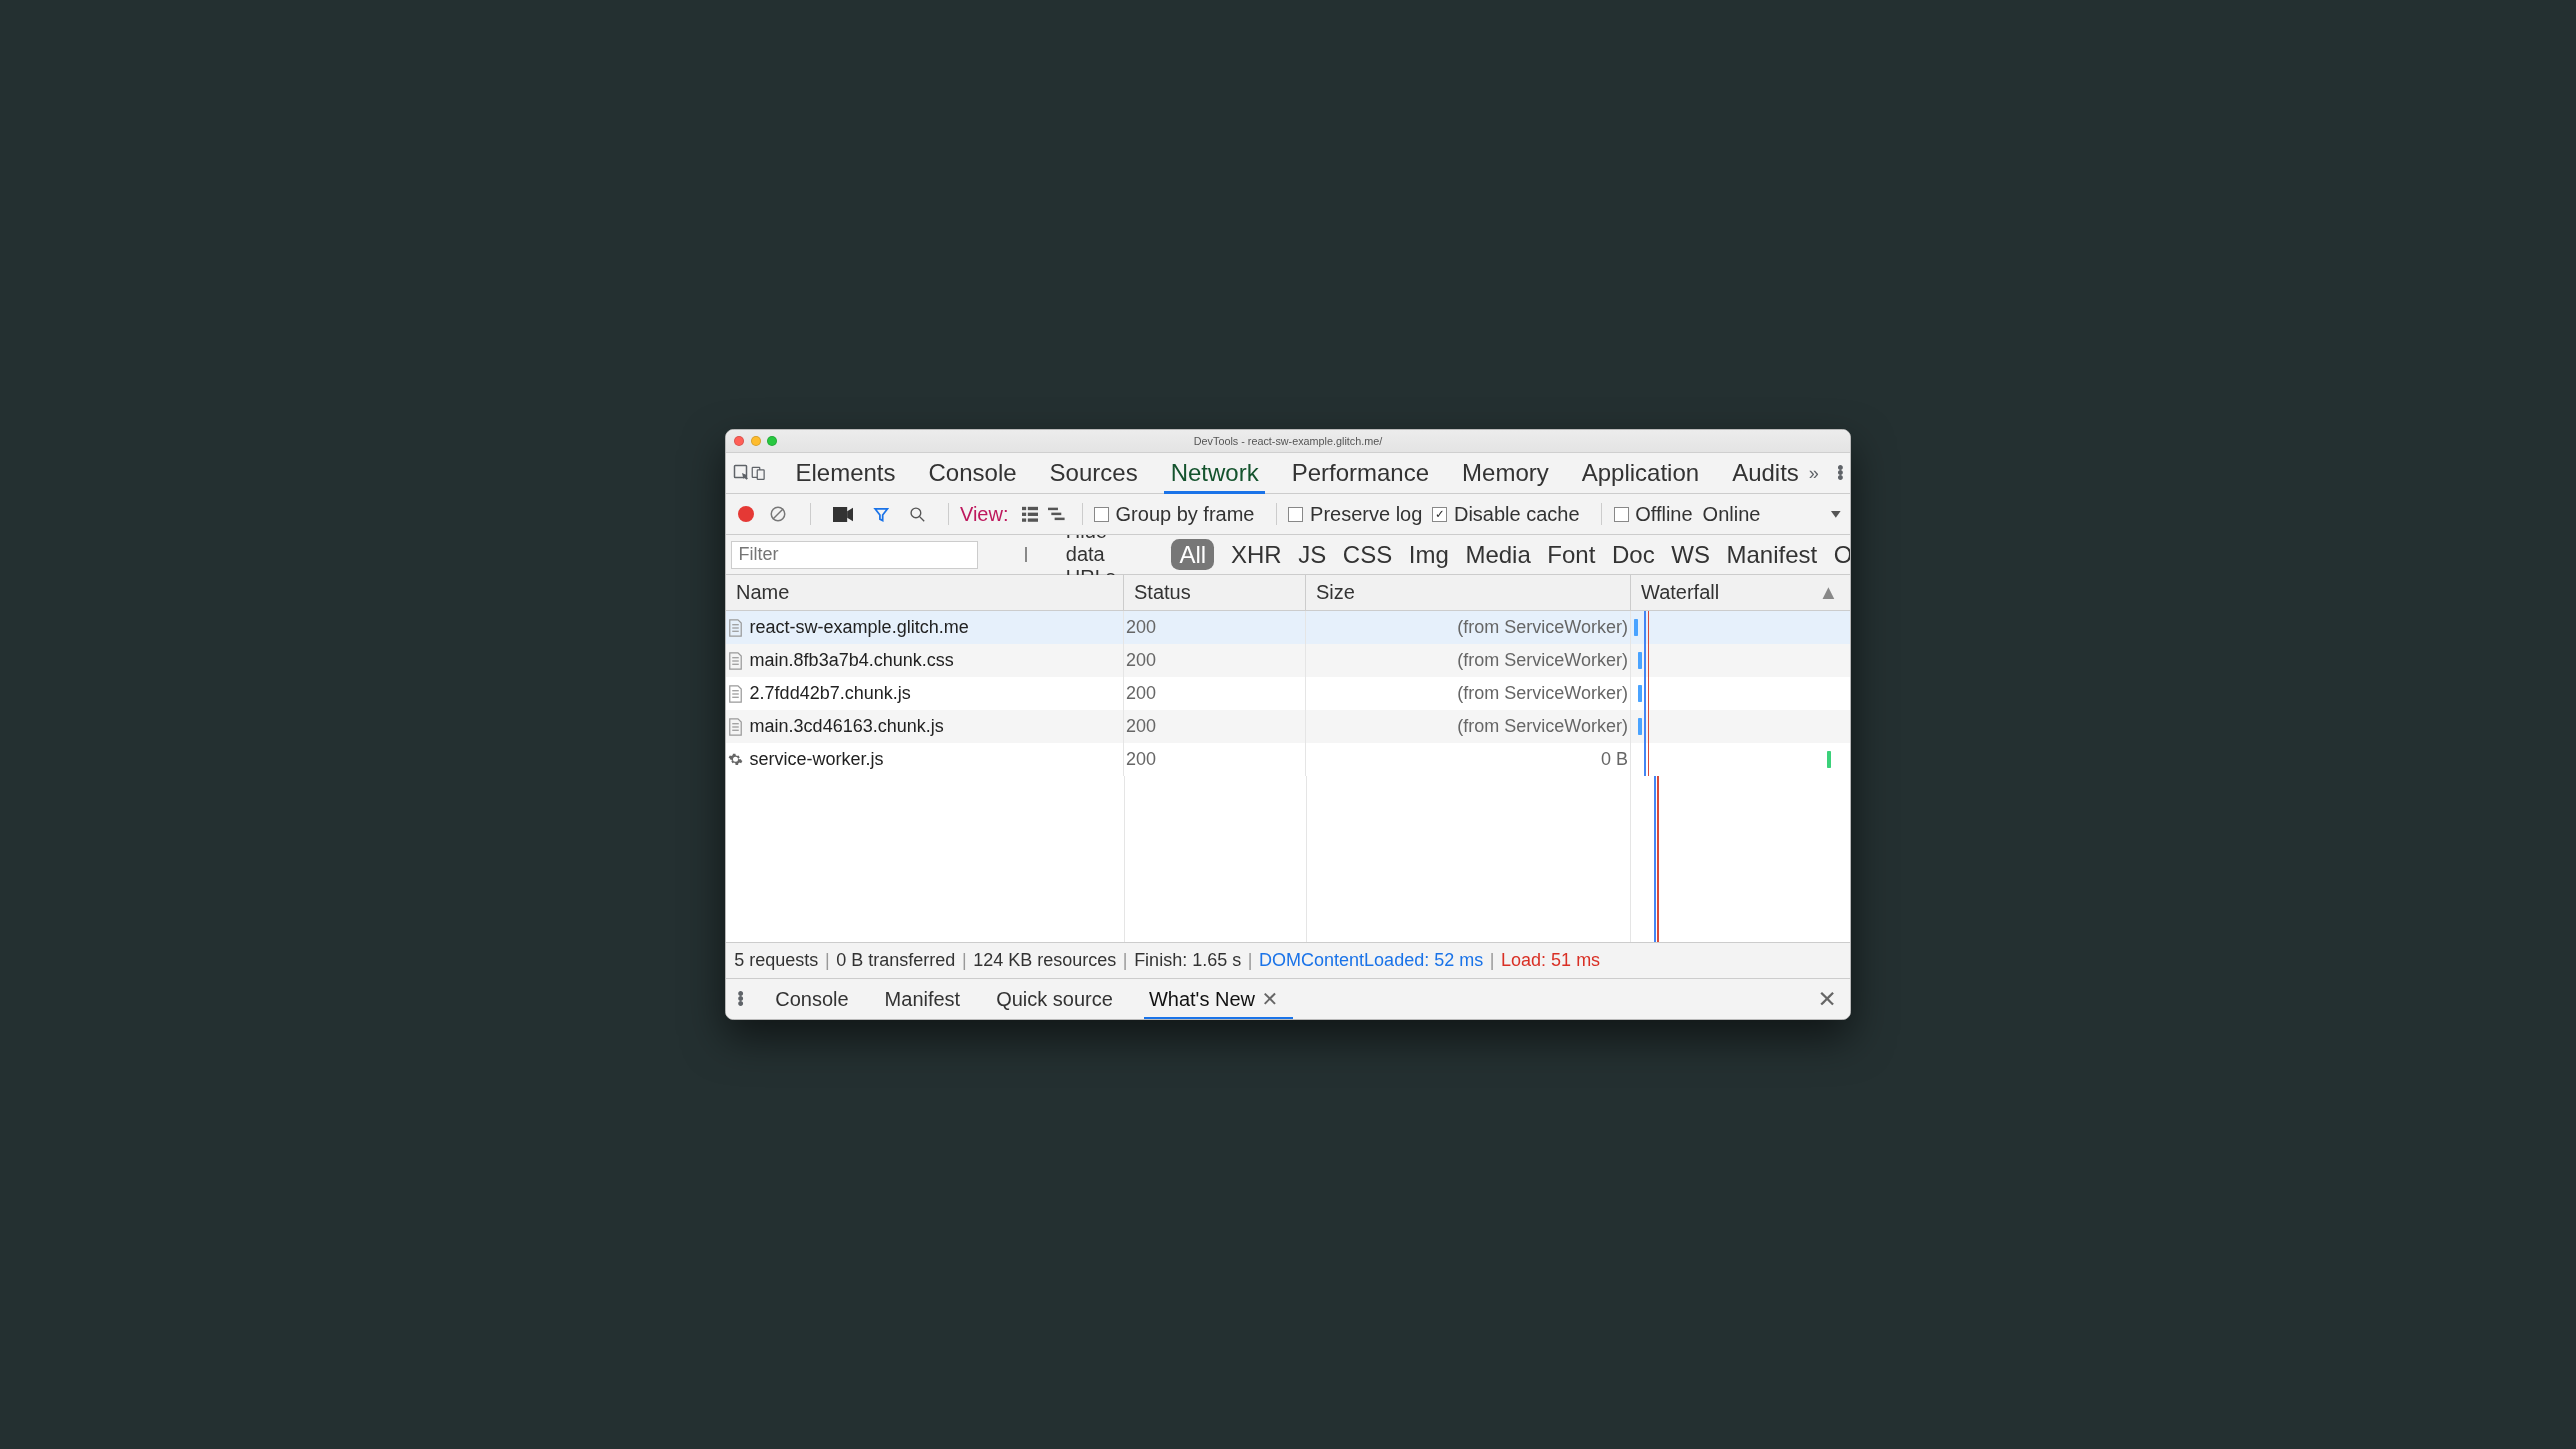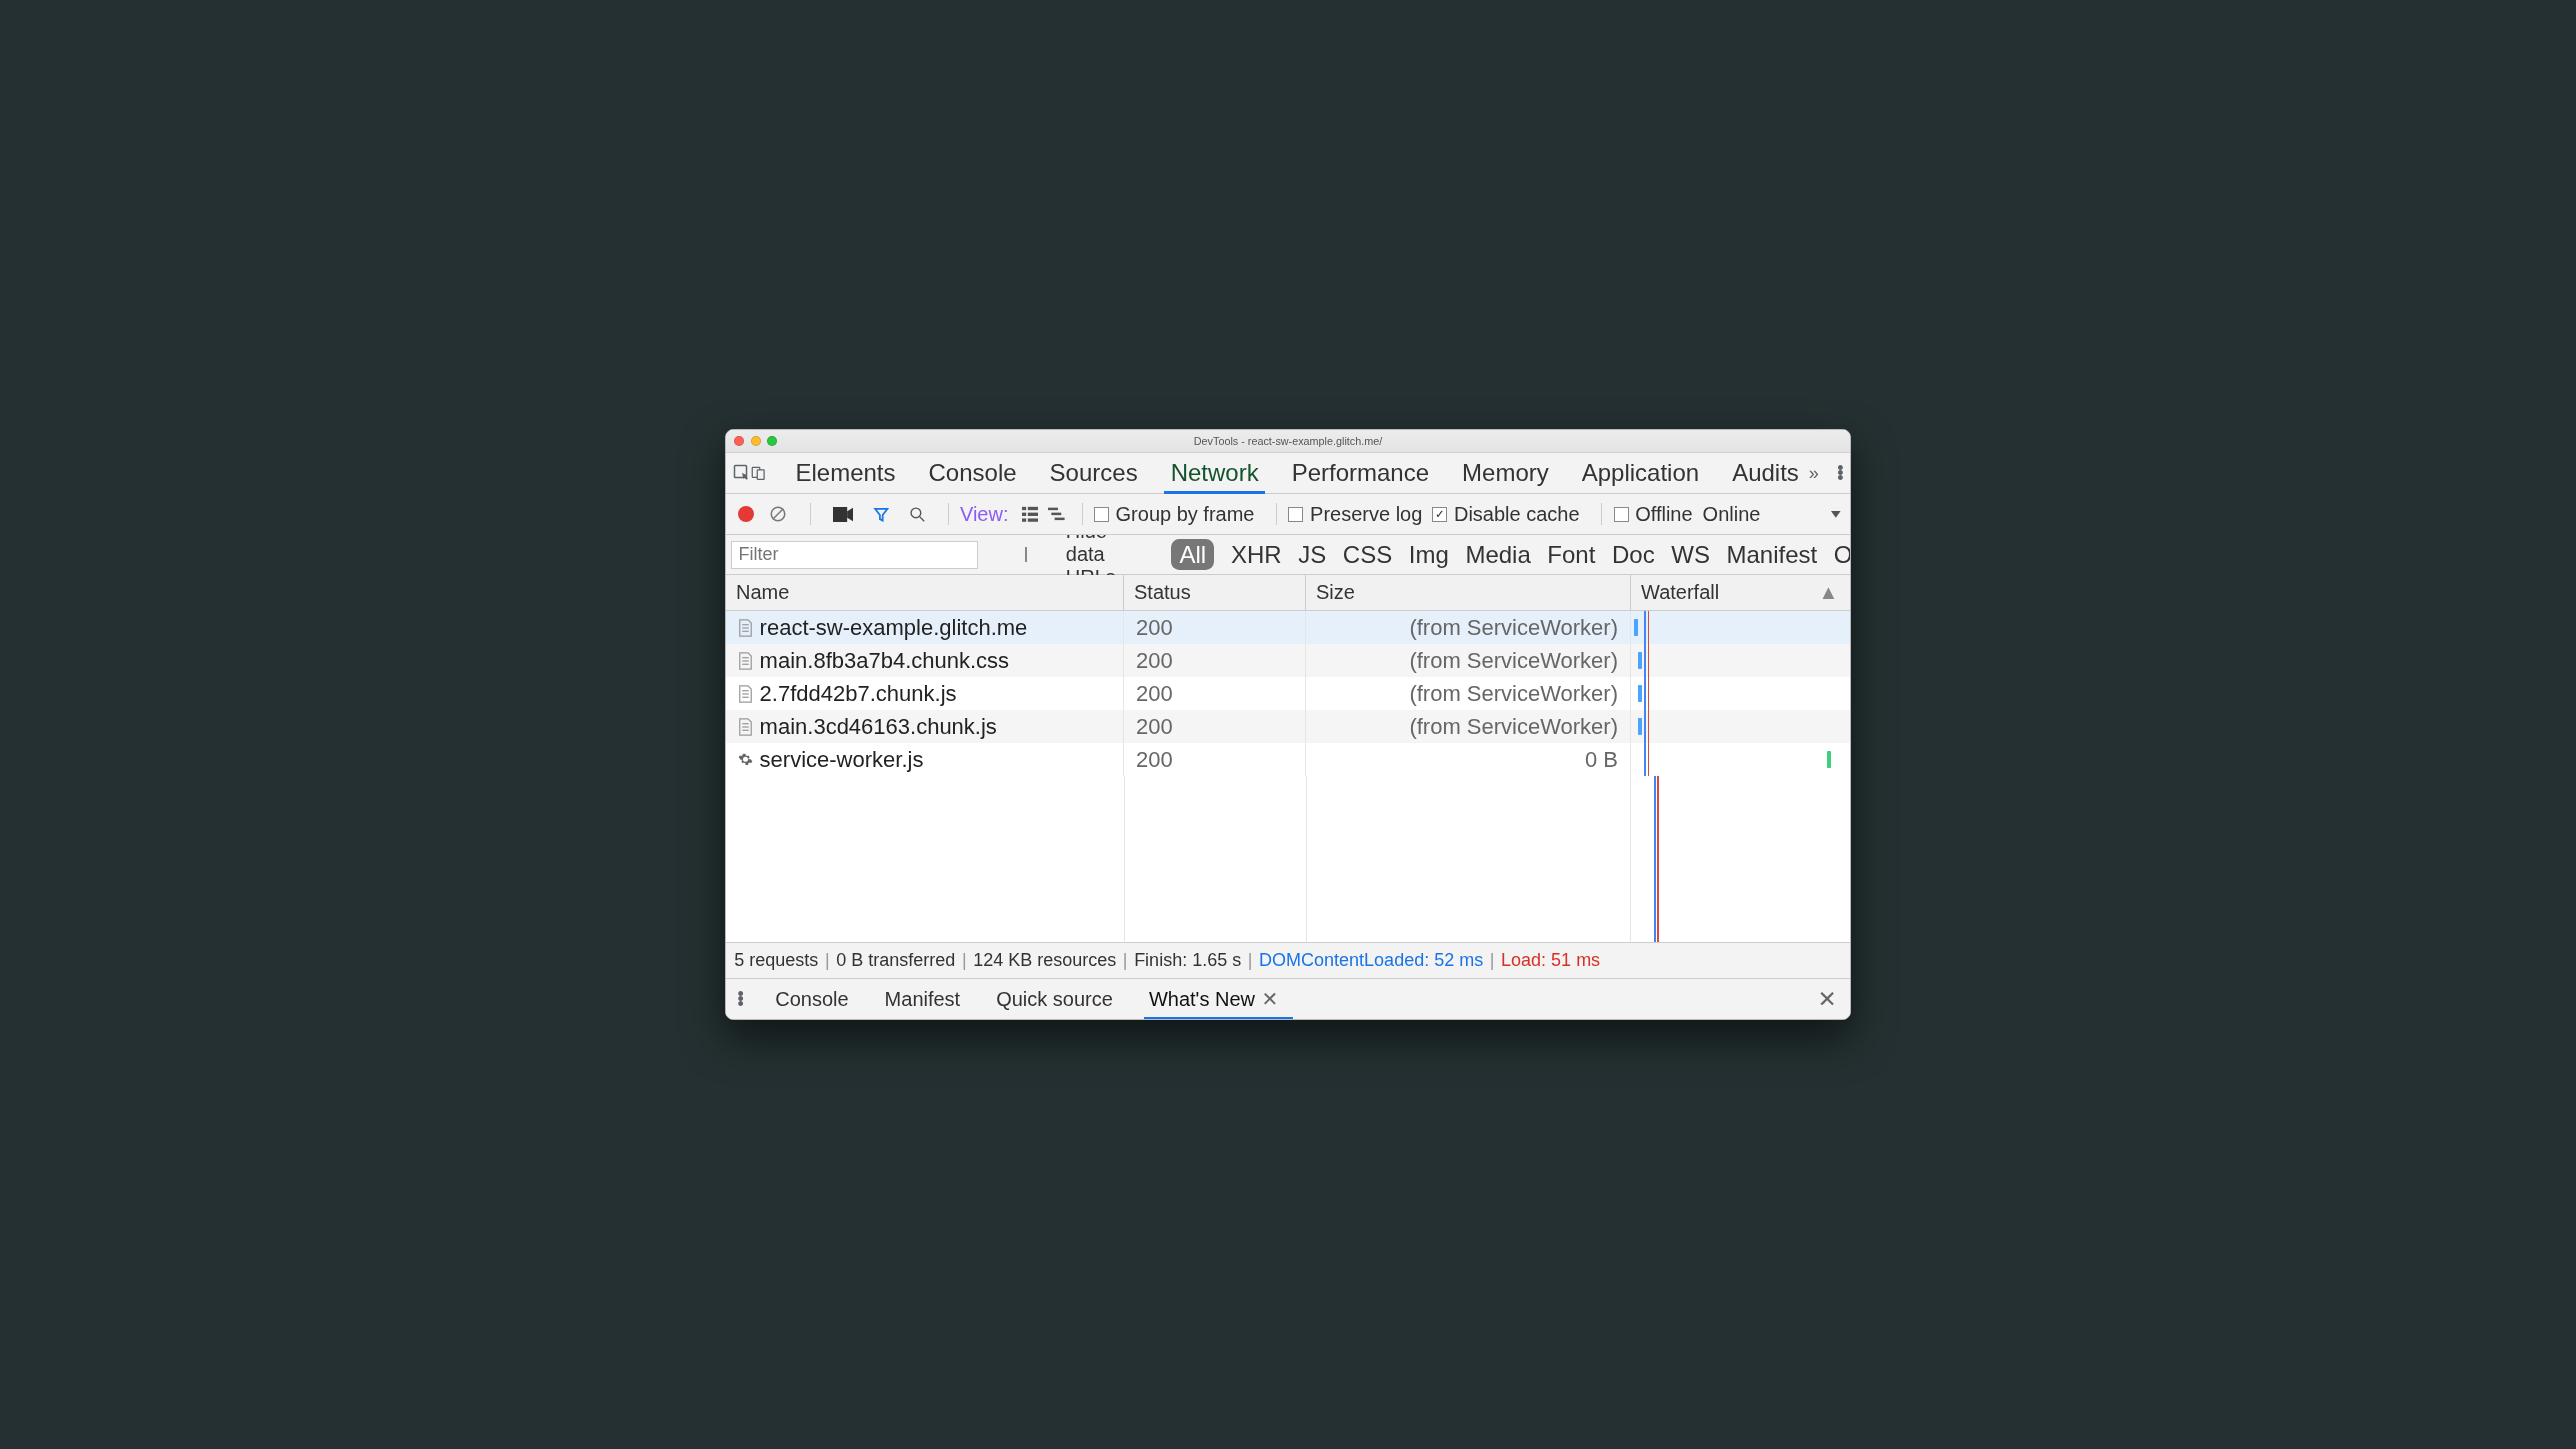--- a/index.html
+++ b/index.html
@@ -62,21 +62,21 @@
   .rec{width:16.6px;height:16.6px;border-radius:50%;background:#e53935;margin-right:15px;}
   .ban{color:#777;margin-right:11.6px;}
   .ban svg{width:18px;height:18px;display:block;}
   .cam{color:#333;margin:0 10px;}
   .cam svg{width:20px;height:15px;display:block;}
   .funnel{color:#1a73e8;margin:0 10px;}
   .funnel svg{width:16.6px;height:16.6px;display:block;}
   .mag{color:#555;margin:0 10px;}
   .mag svg{width:16.6px;height:16.6px;display:block;}
   .vsep{width:0.8px;height:21.5px;background:#ccc;margin:0 11.6px;}
-  .lbl{font-size:20px;color:#8b5cf6;margin-right:8.3px;}
+  .lbl{font-size:20px;color:#be185d;margin-right:8.3px;}
   .viewbtn{margin:0 5px;color:#555;}
   .viewbtn svg{width:16.6px;height:16.6px;display:block;}
   .cb{width:15px;height:15px;border:0.8px solid #888;background:#fff;margin-right:6.6px;display:inline-flex;align-items:center;justify-content:center;vertical-align:middle;}
   .cb.checked::after{content:"✓";font-size:11.6px;line-height:1;color:#333;}
   .optlbl{font-size:20px;color:#333;margin-right:10px;}
   .toolbar-right-caret{position:absolute;right:8.3px;color:#555;}
   .toolbar-right-caret svg{width:11.6px;height:11.6px;display:block;}
   
   .filterrow{display:flex;align-items:center;height:40px;background:#f3f3f3;border-bottom:0.8px solid #ccc;padding:0 5px;gap:32px;}
   .filterinput{width:248px;height:28px;border:0.8px solid #ccc;background:#fff;padding:0 6.6px;font-size:18px;color:#999;margin-right:15px;}
@@ -85,21 +85,21 @@
   
   .tablewrap{display:flex;flex-direction:column;}
   .theadrow{display:flex;height:36px;background:#f1f1f1;border-bottom:0.8px solid #ccc;}
   .th{font-size:20px;color:#333;display:flex;align-items:center;padding:0 10px;border-right:0.8px solid #ccc;}
   .th.name{flex:0 0 398px;} .th.status{flex:0 0 182px;} .th.size{flex:0 0 325px;} .th.wf{flex:1;border-right:none;position:relative;}
   .th.wf .sortcaret{position:absolute;right:11.6px;color:#888;}
   .rows{height:331px;position:relative;}
   .row{display:flex;height:33px;align-items:stretch;}
   .row.even{background:#fff;} .row.odd{background:#f5f5f5;}
   .row.sel{background:#e6f0fb;}
-  .cell{display:flex;align-items:center;padding:0 12px;border-right:0.8px solid #e5e5e5;font-size:22px;}
+  .cell{display:flex;align-items:center;padding:0 2px;border-right:0.8px solid #e5e5e5;font-size:18px;}
   .cell.name{flex:0 0 398px;color:#222;gap:6.6px;}
   .cell.status{flex:0 0 182px;color:#666;}
   .cell.size{flex:0 0 325px;color:#666;justify-content:flex-end;}
   .cell.wf{flex:1;border-right:none;position:relative;}
   .fileicon{width:15px;height:18px;display:inline-flex;align-items:center;justify-content:center;}
   .fileicon svg{width:15px;height:18px;display:block;}
   .gearicon svg{width:16.6px;height:16.6px;display:block;}
   
   .wf-bgline-red{position:absolute;top:0;bottom:0;width:1.7px;background:#d84a3c;}
   .wf-bgline-blue{position:absolute;top:0;bottom:0;width:1.7px;background:#4485f4;}

